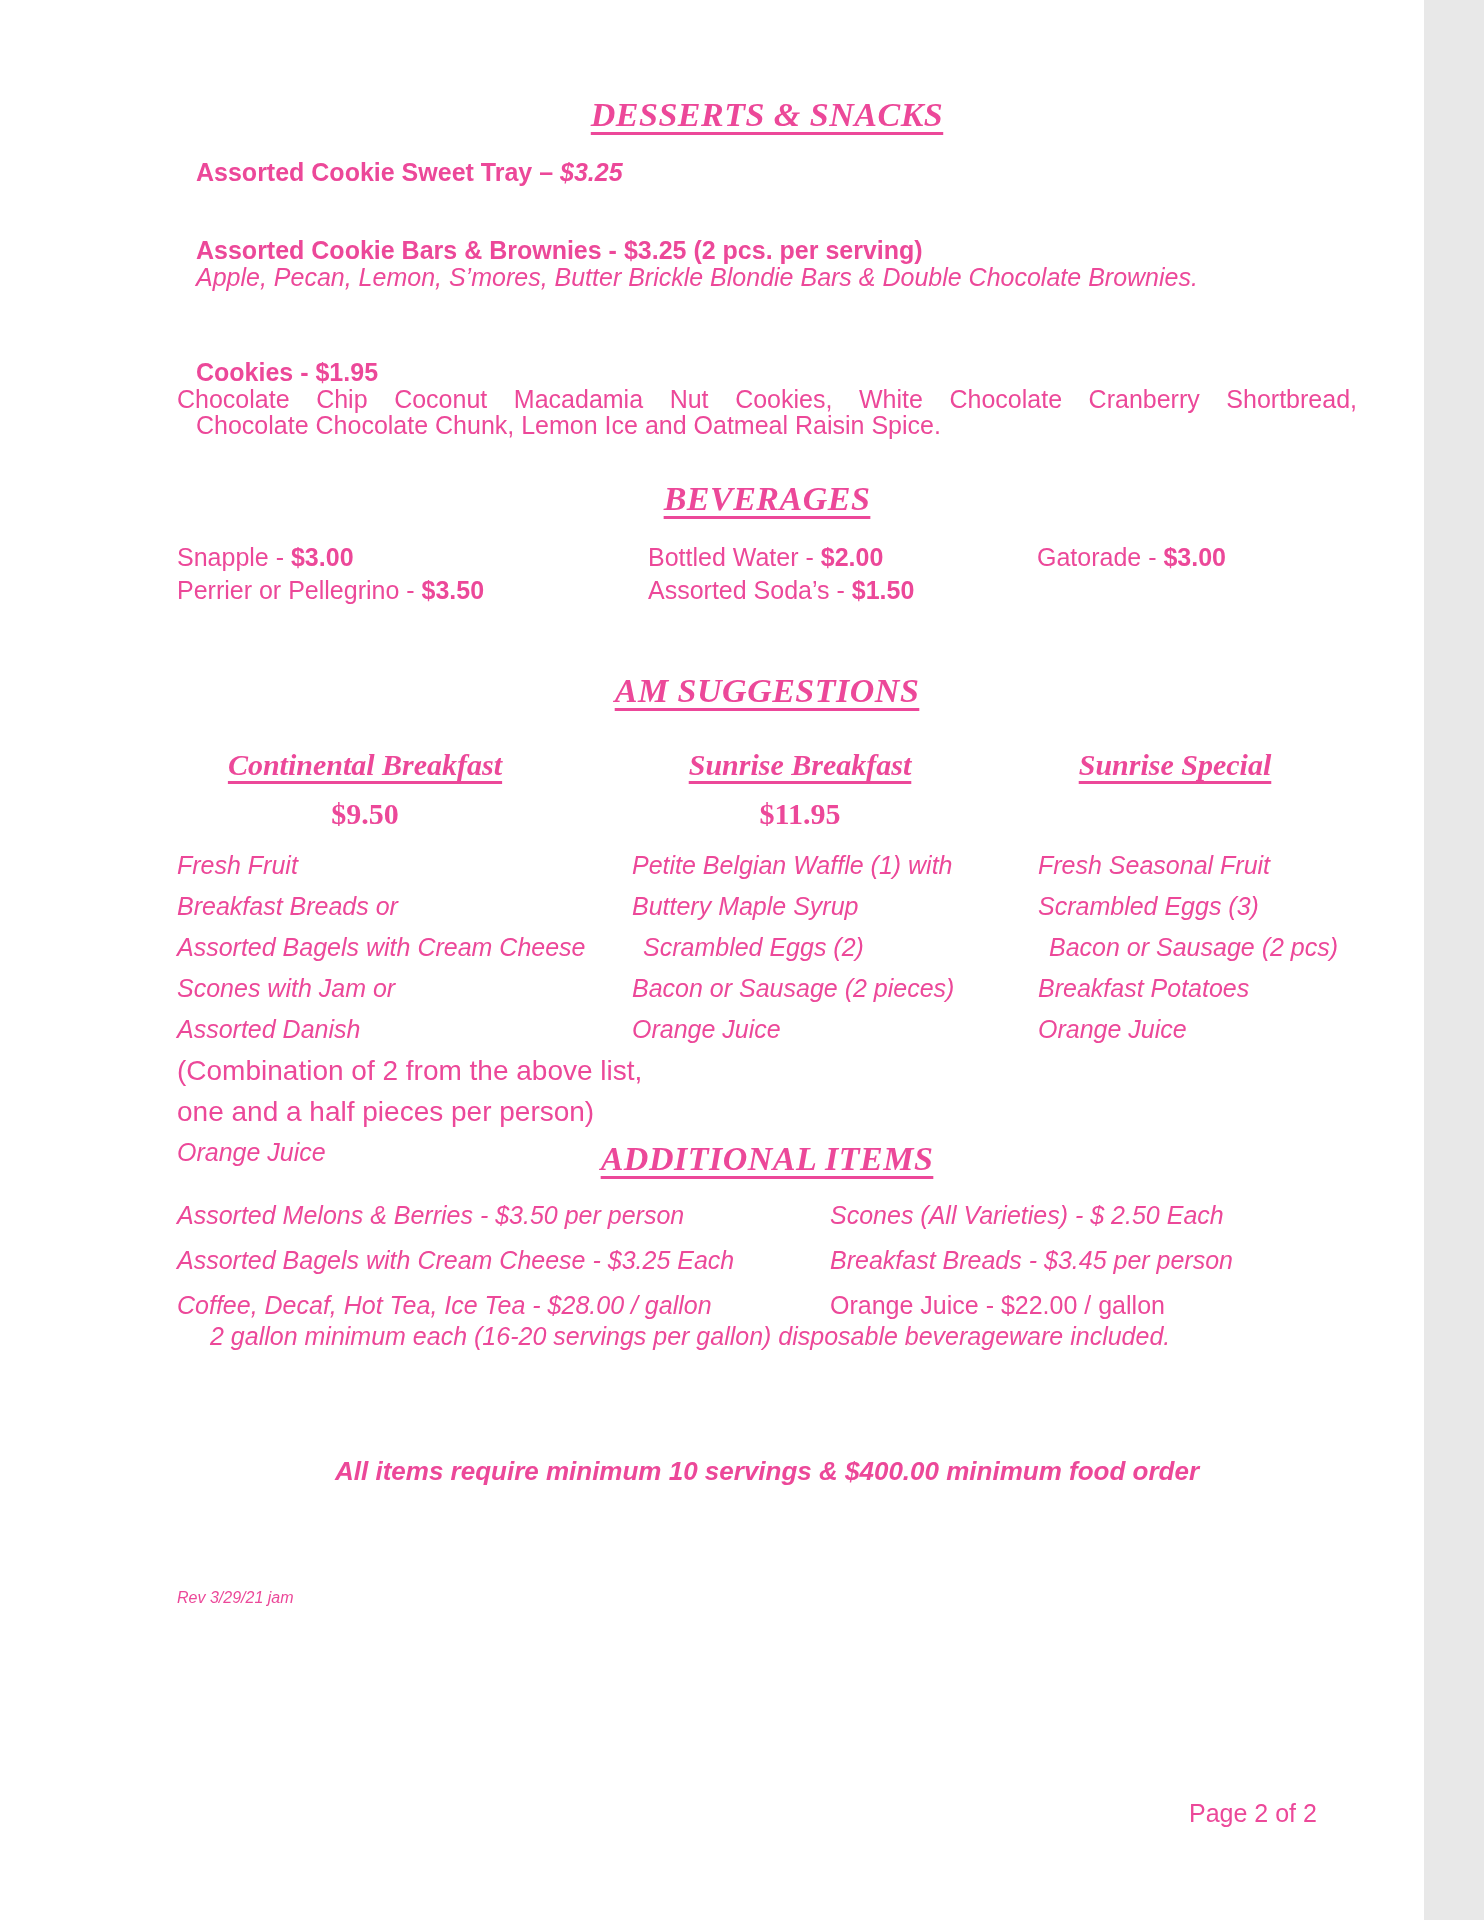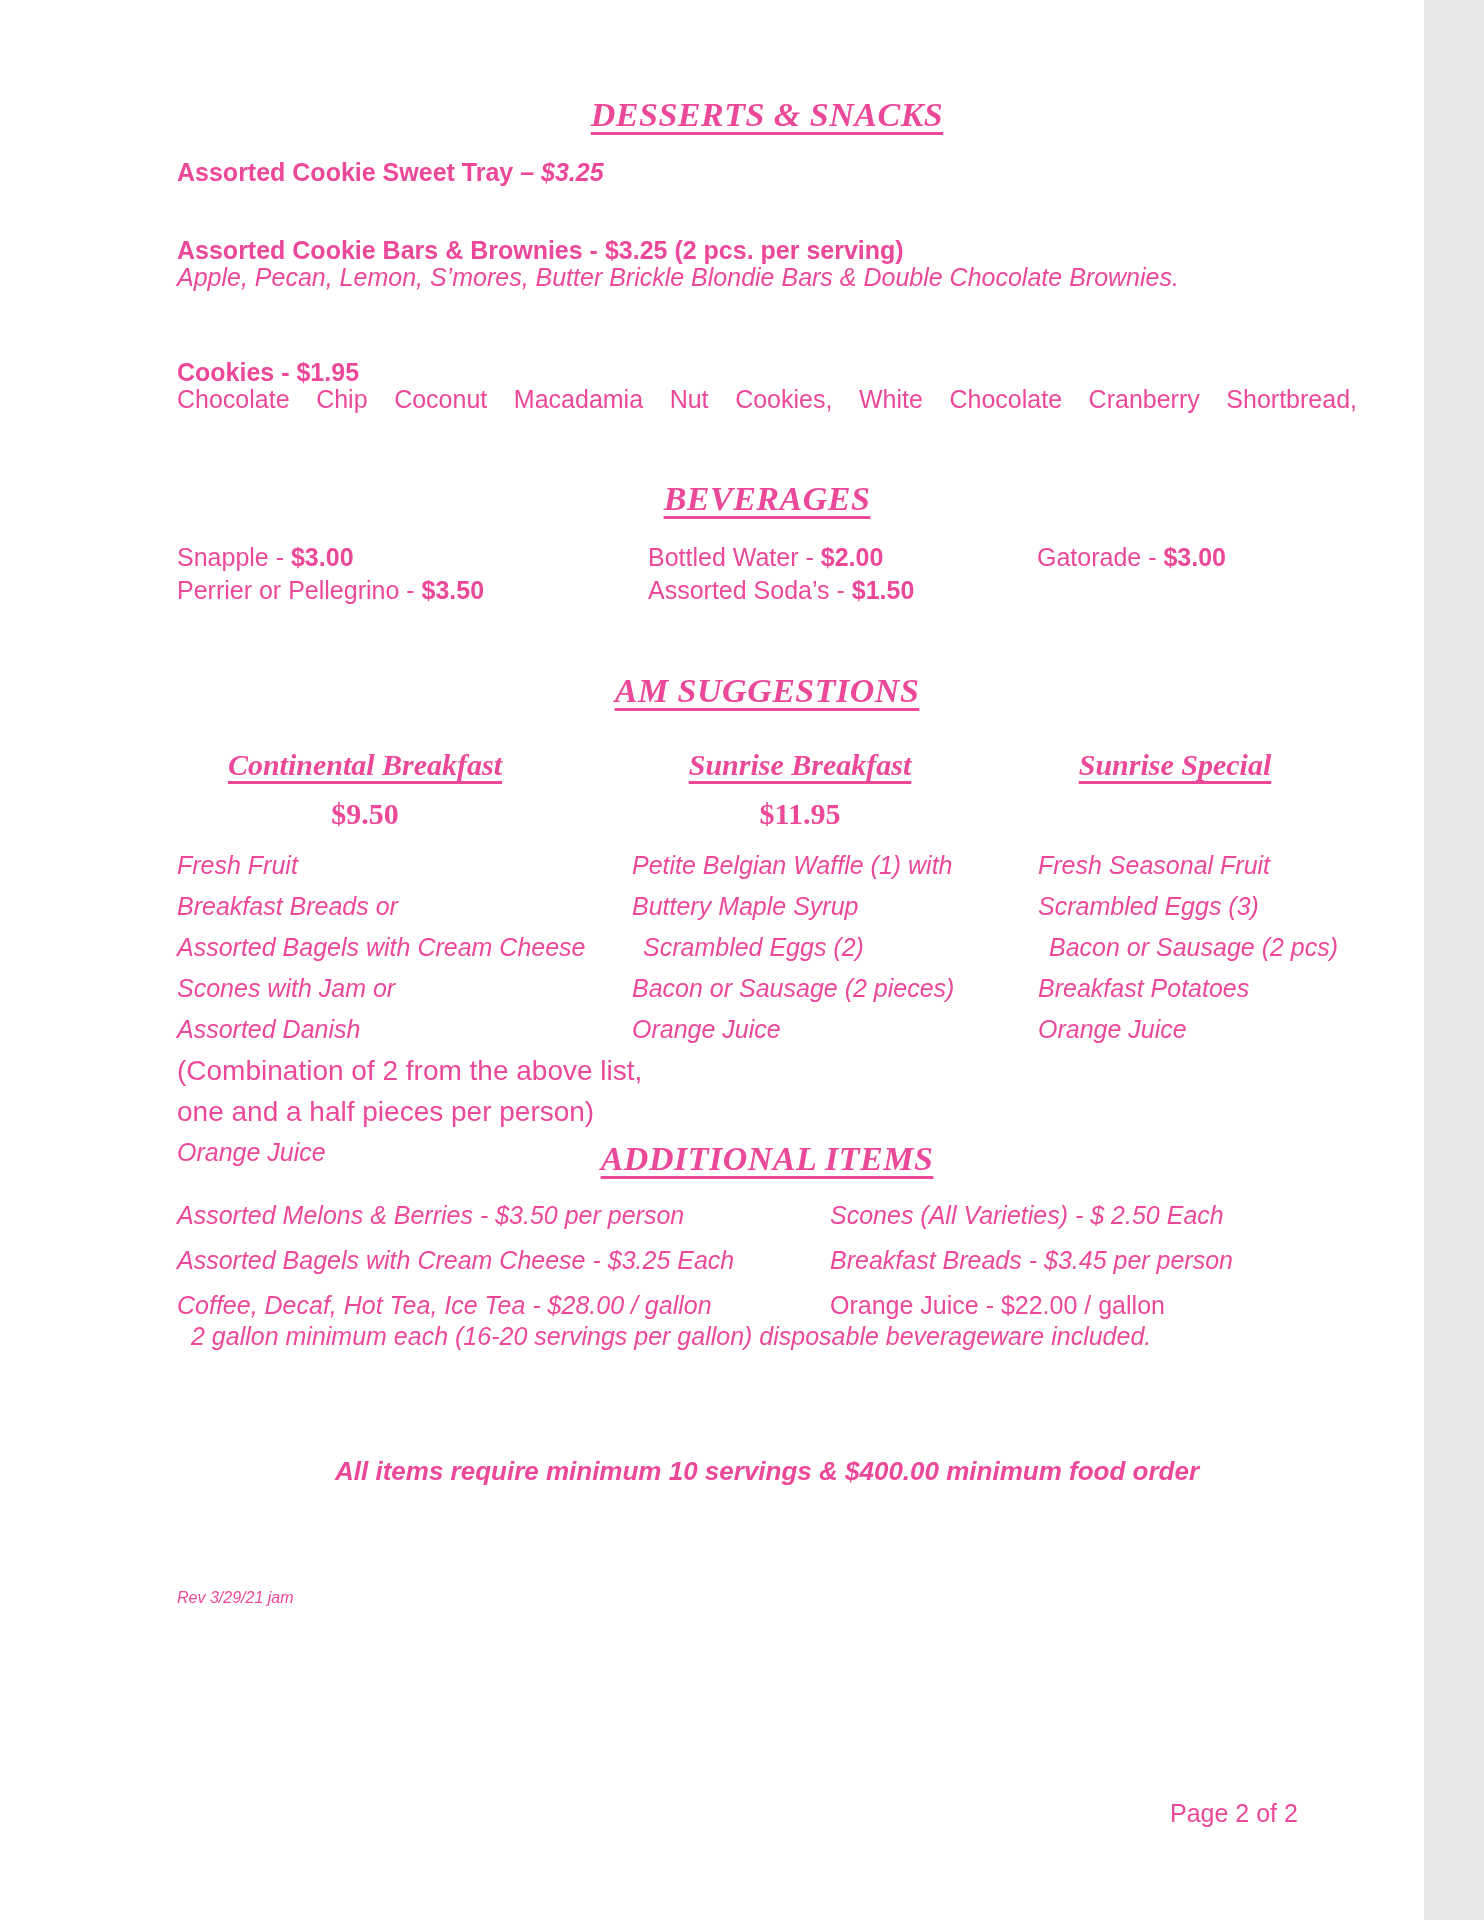--- a/index.html
+++ b/index.html
@@ -29,21 +29,21 @@
     font-weight:bold; font-style:italic;
     font-size:30px; text-align:center; width:420px;
   }
   .col-price {
     font-family:"Liberation Serif", serif;
     font-weight:bold; 
     font-size:30px; text-align:center; width:420px;
   }
   .bold { font-weight:bold; }
   .italic { font-style:italic; }
-  .body-line { white-space:nowrap; }
+  .body-line { white-space:nowrap;margin-left:19px; }
   .justify { text-align:justify; text-align-last:justify; width:1180px; }
   .bev-col { line-height:33px; white-space:nowrap; }
   .am-items { line-height:41px; white-space:nowrap; font-style:italic; }
   .am-items .upright { font-style:normal; font-size:28px; }
   .am-items .indent { padding-left:11px; }
   .add-col { line-height:45px; white-space:nowrap; font-style:italic; }
   .add-col .upright { font-style:normal; }
   .note-line { font-style:italic; }
   .footer-bold { font-weight:bold; font-style:italic; font-size:26px;text-align:center; }
   .rev-line { font-style:italic; font-size:16px; }
@@ -59,20 +59,21 @@
 
   <div class="abs bold body-line" style="left:177px; top:158px">
     <span>Assorted Cookie Sweet Tray – </span><span class="italic">$3.25</span>
   </div>
 
   <div class="abs bold body-line" style="left:177px; top:236px">Assorted Cookie Bars &amp; Brownies - $3.25 (2 pcs. per serving)</div>
   <div class="abs italic body-line" style="left:177px; top:263px">Apple, Pecan, Lemon, S’mores, Butter Brickle Blondie Bars &amp; Double Chocolate Brownies.</div>
 
   <div class="abs bold body-line" style="left:177px; top:358px">Cookies - $1.95</div>
   <div class="abs justify" style="left:177px; top:385px">Chocolate Chip Coconut Macadamia Nut Cookies, White Chocolate Cranberry Shortbread,</div>
+  <div class="abs body-line" style="left:177px; top:411px">Chocolate Chocolate Chunk, Lemon Ice and Oatmeal Raisin Spice.</div>
 
   <div class="abs center-band serif-title" style="top:480px">
     <span>BEVERAGES</span>
   </div>
 
   <div class="abs bev-col" style="left:177px; top:541px">
       <div>Snapple - <b>$3.00</b></div>
       <div>Perrier or Pellegrino - <b>$3.50</b></div>
     </div>
   <div class="abs bev-col" style="left:648px; top:541px">

